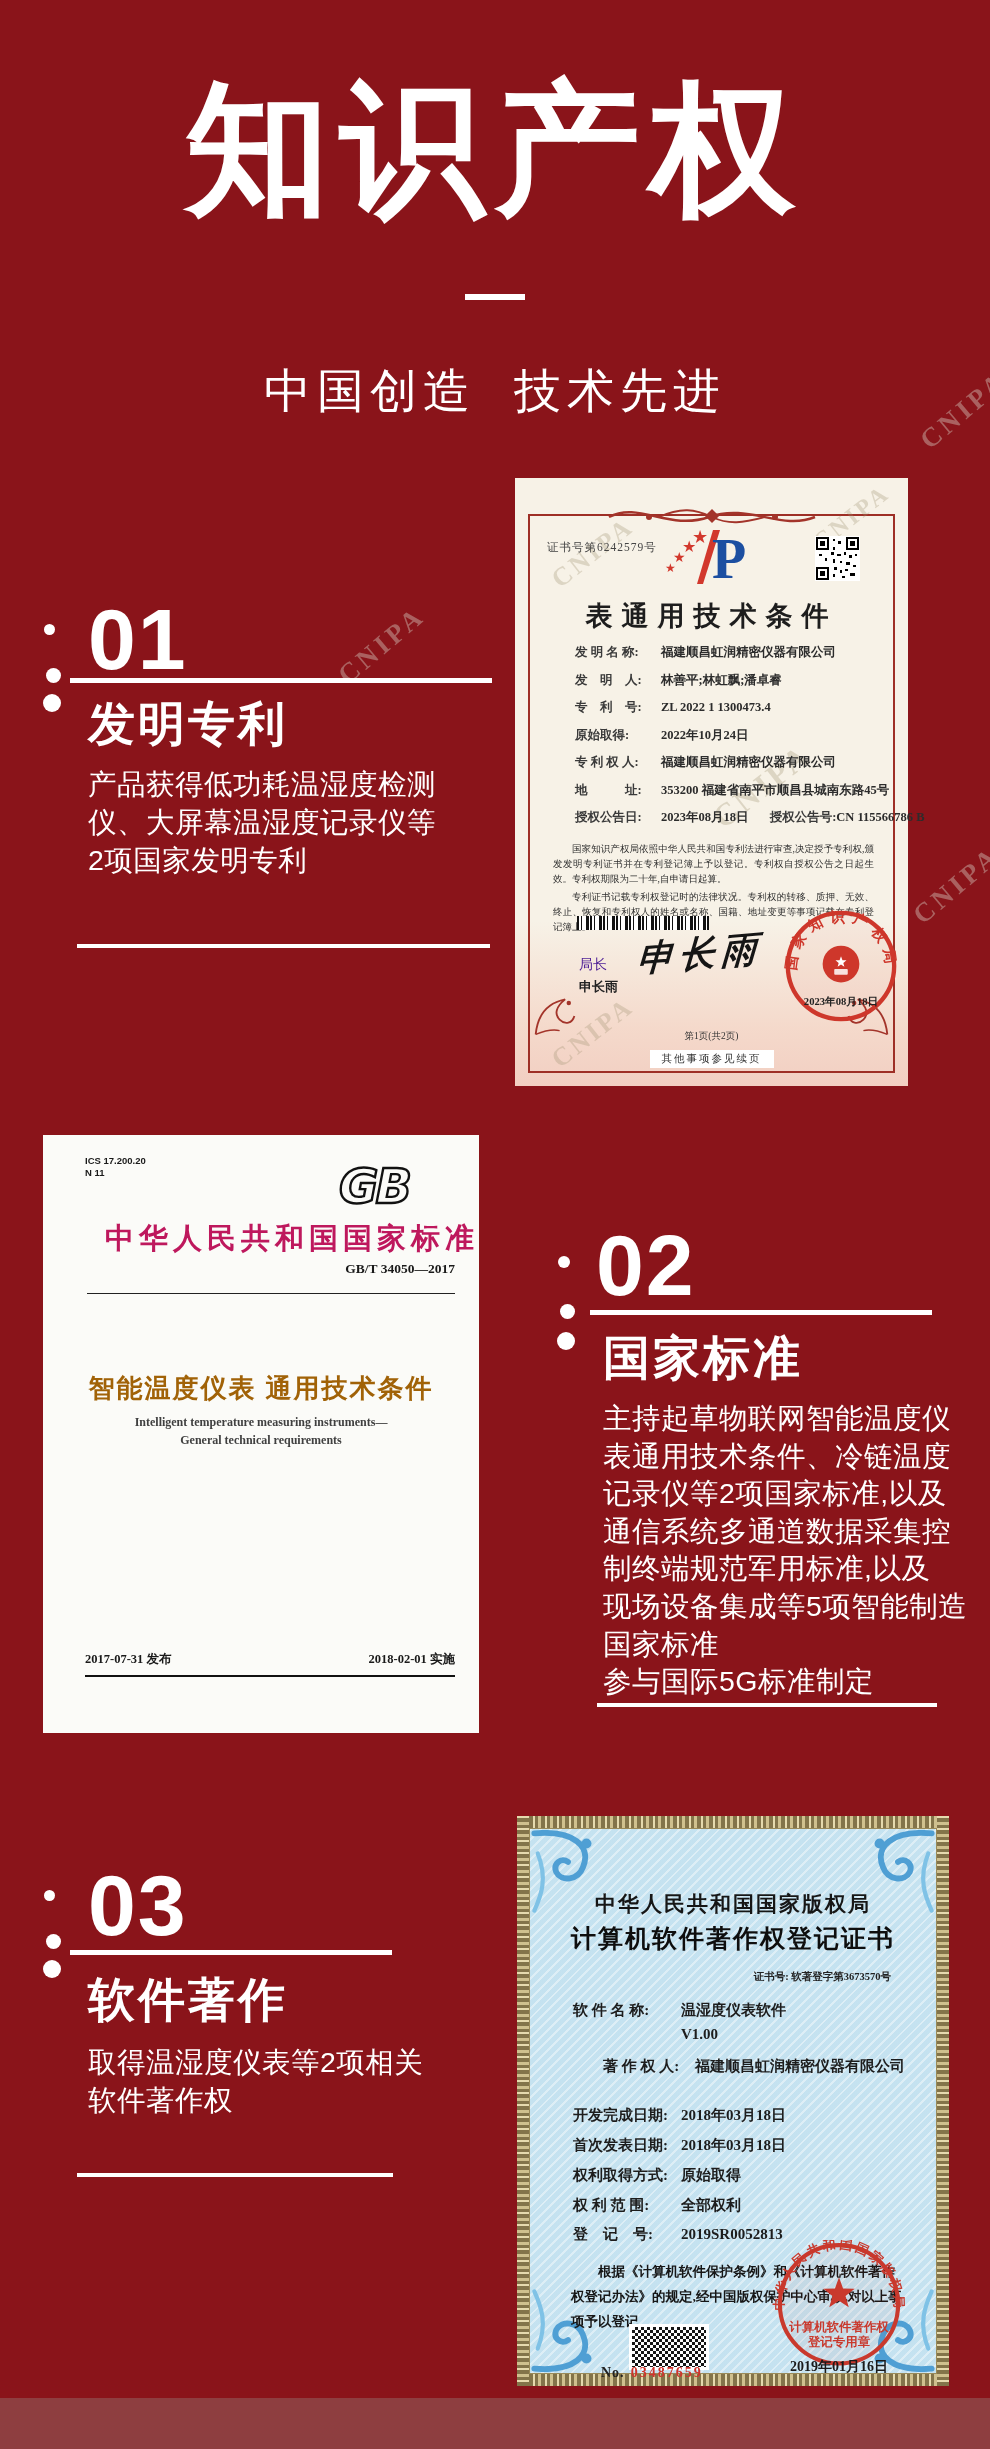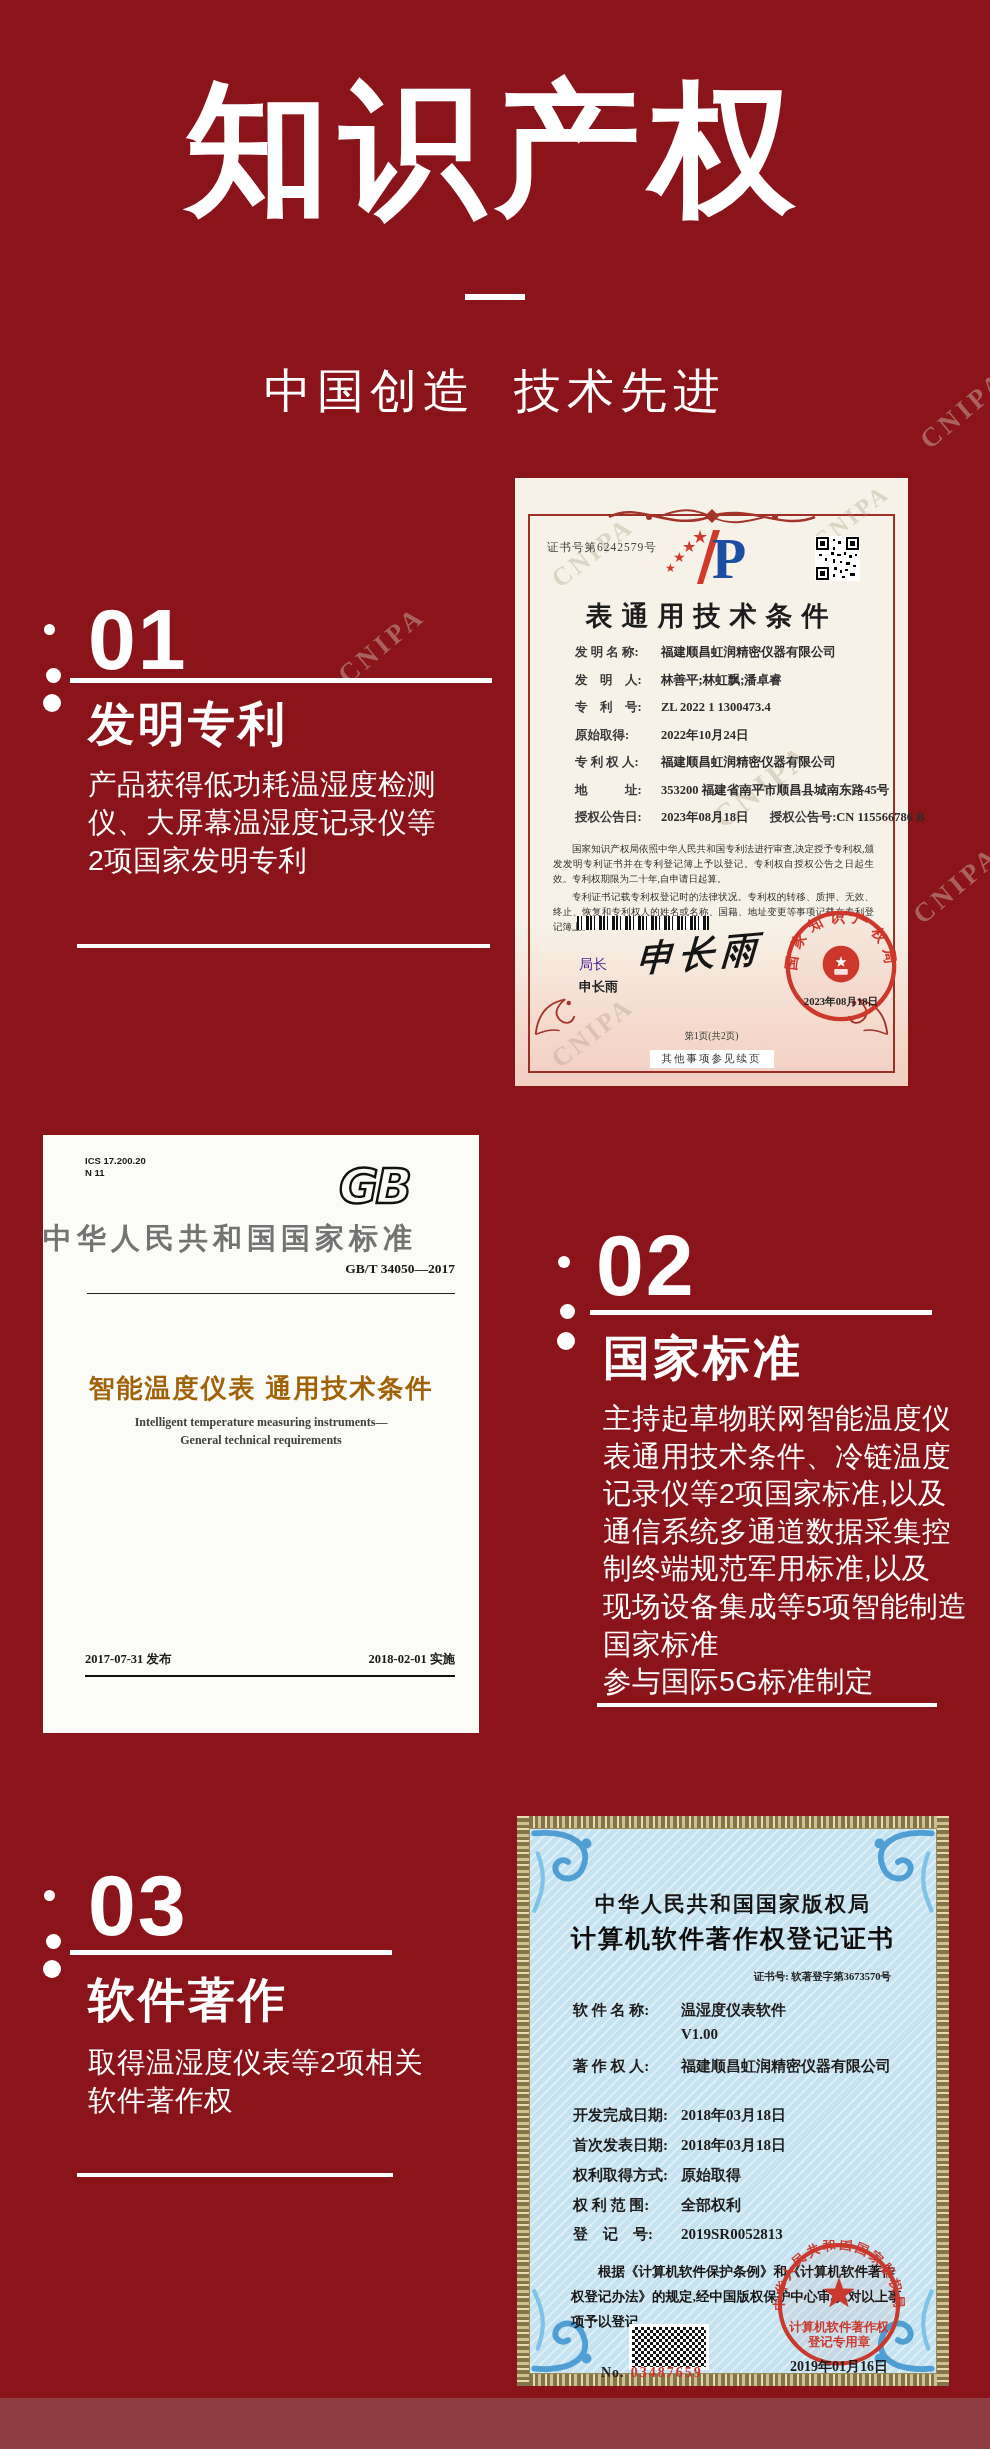--- a/index.html
+++ b/index.html
@@ -54,22 +54,22 @@
   .p-cont{position:absolute;left:0;right:0;top:570px;text-align:center;z-index:2;}
   .p-cont span{display:inline-block;background:#fff;padding:2px 12px;font-size:10.5px;color:#333;letter-spacing:2px;}
   .p-curl{position:absolute;top:514px;z-index:2;}
   .p-curl.l{left:17px;} .p-curl.r{right:17px;transform:scaleX(-1);}
   
   .gb-doc{position:absolute;left:43px;top:1135px;width:436px;height:598px;background:#FBFBF8;
     font-family:"Liberation Serif","DejaVu Serif",serif;color:#1a1a1a;}
   .gb-ics{position:absolute;left:42px;top:20px;font-size:9.5px;font-weight:700;line-height:1.3;
     font-family:"Liberation Sans",sans-serif;white-space:pre-line;}
   .gb-logo{position:absolute;left:292px;top:24px;}
-  .gb-title{position:absolute;left:0;right:0;top:84px;text-align:left;font-size:29px;font-weight:700;
-    letter-spacing:5px;white-space:nowrap;color:#737373;}
+  .gb-title{position:absolute;left:0;right:0;top:84px;text-align:right;font-size:29px;font-weight:700;
+    letter-spacing:5px;white-space:nowrap;color:#be185d;}
   .gb-stdno{position:absolute;right:24px;top:126px;font-size:13.5px;font-weight:700;}
   .gb-hr1{position:absolute;left:44px;right:24px;top:158px;border-top:1.5px solid #222;}
   .gb-doctitle{position:absolute;left:0;right:0;top:236px;text-align:center;font-size:26px;font-weight:700;
     letter-spacing:2px;color:#a16207;font-family:"Liberation Sans",sans-serif;}
   .gb-en{position:absolute;left:0;right:0;text-align:center;font-size:12px;font-weight:700;color:#404040;}
   .gb-en1{top:280px;} .gb-en2{top:298px;}
   .gb-dates{position:absolute;left:42px;right:24px;top:516px;display:flex;justify-content:space-between;
     font-size:12.5px;font-weight:700;}
   .gb-hr2{position:absolute;left:42px;right:24px;top:540px;border-top:2px solid #111;}
   .gb-agencies{position:absolute;left:0;right:0;top:550px;display:flex;justify-content:center;align-items:center;gap:14px;}
@@ -92,21 +92,21 @@
   .sw-corner.tl{left:14px;top:14px;} .sw-corner.tr{right:14px;top:14px;transform:scaleX(-1);}
   .sw-corner.bl{left:14px;bottom:14px;transform:scaleY(-1);} .sw-corner.br{right:14px;bottom:14px;transform:scale(-1,-1);}
   .sw-header{position:absolute;left:0;right:0;top:74px;text-align:center;font-size:21px;font-weight:700;
     letter-spacing:2px;color:#161616;z-index:3;}
   .sw-title{position:absolute;left:0;right:0;top:106px;text-align:center;font-size:25px;font-weight:800;
     letter-spacing:2px;color:#0e0e0e;z-index:3;}
   .sw-certno{position:absolute;right:58px;top:154px;font-size:10.5px;font-weight:600;color:#222;z-index:3;}
   .sw-rows{position:absolute;left:56px;right:30px;top:184px;z-index:3;}
   .sw-row{font-size:15px;font-weight:700;line-height:1.45;white-space:nowrap;}
   .sw-row .lab{display:inline-block;min-width:108px;}
-  .sw-row.mb2{margin-bottom:2px;} .sw-row.mb10{margin-bottom:10px;} .sw-row.mb28{margin-bottom:28px;}
+  .sw-row.mb2{margin-bottom:2px;} .sw-row.mb10{margin-bottom:10px;} .sw-row.mb28{margin-bottom:28px;text-align:center;}
   .sw-row.mb8{margin-bottom:8px;}
   .sw-para{position:absolute;left:54px;right:44px;top:444px;font-size:13.5px;font-weight:600;line-height:1.85;
     text-indent:2em;color:#161616;z-index:3;}
   .sw-bar2d{position:absolute;left:112px;top:508px;width:74px;height:40px;z-index:3;border:3px solid #fff;
     background:repeating-conic-gradient(#151515 0% 25%,#fdfdfd 0% 50%);background-size:6px 6px;}
   .sw-no{position:absolute;left:84px;top:549px;font-size:14px;font-weight:700;color:#222;z-index:3;letter-spacing:1px;}
   .sw-no .red{color:#D0342C;margin-left:6px;letter-spacing:2px;}
   .sw-seal{position:absolute;left:252px;top:424px;z-index:4;}
   
   .footer-strip{position:absolute;left:0;right:0;top:2398px;height:51px;background:#8E3E40;}

